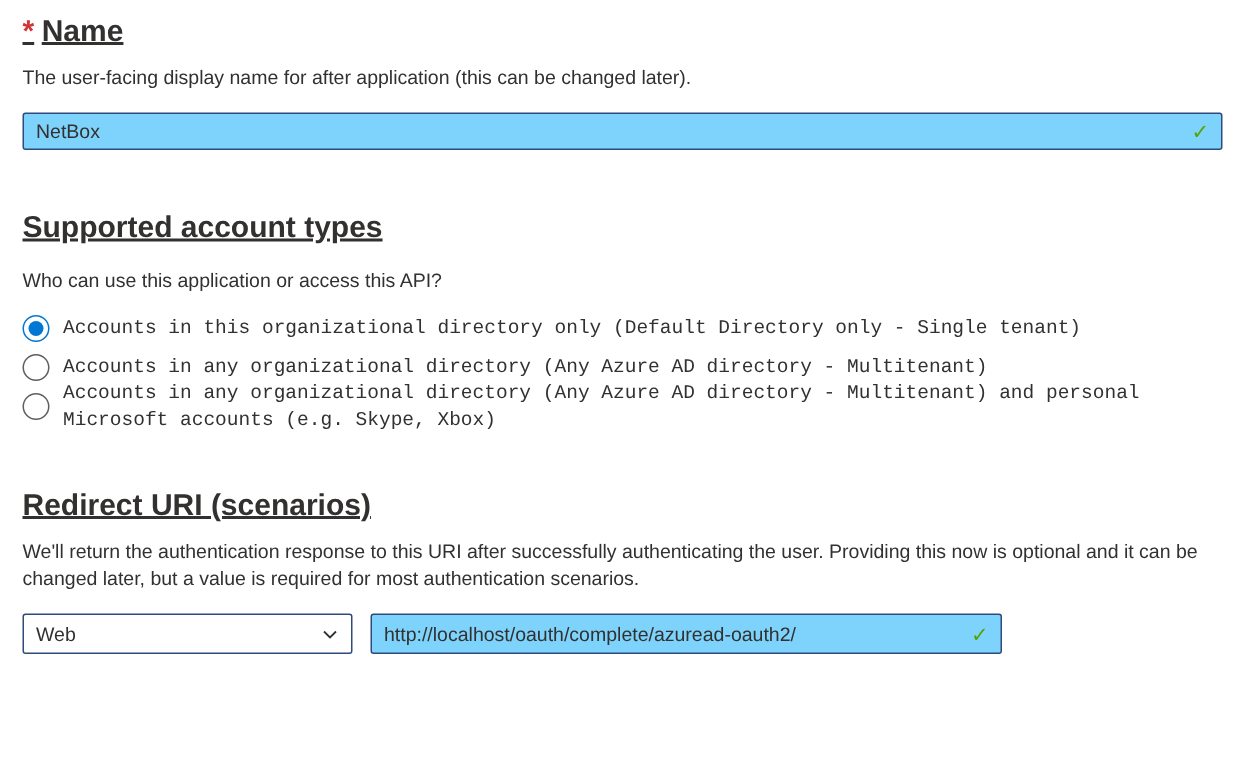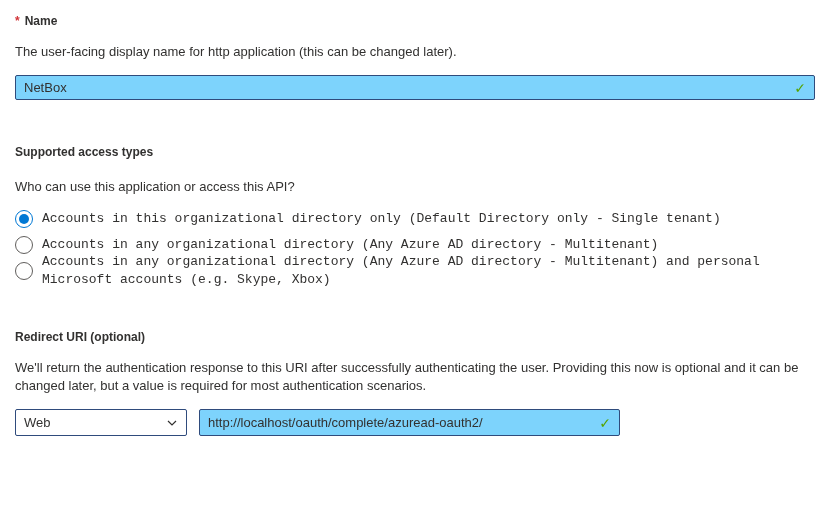--- a/index.html
+++ b/index.html
@@ -12,21 +12,21 @@
     --radio-border:#605e5c;
   }
   *{box-sizing:border-box;}
   html,body{margin:0;padding:0;}
   body{
     width:829px;height:516px;overflow:hidden;background:#ffffff;
     font-family:"Liberation Sans","DejaVu Sans",sans-serif;
     color:var(--text);
   }
   .page{padding:11px 14px 0 15px;}
-  .section-title{font-size:12px;font-weight:600;margin:0;line-height:20px;color:var(--text);}
+  .section-title{font-size:20px;font-weight:600;margin:0;line-height:20px;color:var(--text);text-decoration:underline;}
   .required{color:var(--required);margin-right:5px;font-weight:600;}
   .desc{font-size:13px;line-height:18px;margin:12px 0 0 0;color:var(--text);}
   .input-wrap{position:relative;margin-top:14px;}
   .text-input{
     width:100%;height:25px;border:1px solid var(--input-border);border-radius:2px;
     font-family:inherit;font-size:13px;color:var(--text);
     padding:0 28px 0 8px;outline:none;background:#7dd3fc;
   }
   .check{
     position:absolute;right:9px;top:50%;transform:translateY(-52%);
@@ -48,63 +48,63 @@
   }
   .radio-label{font-size:13px;line-height:18px;}
   .help-link{
     display:inline-block;margin-top:20px;font-size:13px;line-height:18px;
     color:var(--link);cursor:pointer;text-decoration:none;
   }
   .section-redirect{margin-top:43px;}
   .redirect-desc{max-width:800px;}
   .controls-row{display:flex;gap:12px;margin-top:14px;}
   .dropdown{
-    width:172px;height:27px;border:1px solid var(--input-border);border-radius:2px;
+    width:220px;height:27px;border:1px solid var(--input-border);border-radius:2px;
     display:flex;align-items:center;justify-content:space-between;
     padding:12px 8px;font-size:13px;cursor:pointer;background:#fff;
   }
   .dropdown .chev{display:flex;align-items:center;}
   .uri-wrap{position:relative;width:421px;}
   .uri-wrap .text-input{height:27px;}
 </style>
 </head>
 <body>
 
 <div class="page">
 
   <section>
     <h2 class="section-title"><span class="required">*</span><span>Name</span></h2>
-    <p class="desc">The user-facing display name for http application (this can be changed later).</p>
+    <p class="desc">The user-facing display name for after application (this can be changed later).</p>
     <div class="input-wrap">
       <input class="text-input" type="text" value="NetBox" style="">
       <span class="check">✓</span>
     </div>
   </section>
 
   <section class="section-accounts">
-    <h2 class="section-title">Supported access types</h2>
+    <h2 class="section-title">Supported account types</h2>
     <p class="question">Who can use this application or access this API?</p>
     <div class="radio-group">
       <label class="radio-row checked">
         <span class="radio"></span>
         <span class="radio-label">Accounts in this organizational directory only (Default Directory only - Single tenant)</span>
       </label>
       <label class="radio-row">
         <span class="radio"></span>
         <span class="radio-label">Accounts in any organizational directory (Any Azure AD directory - Multitenant)</span>
       </label>
       <label class="radio-row">
         <span class="radio"></span>
         <span class="radio-label">Accounts in any organizational directory (Any Azure AD directory - Multitenant) and personal Microsoft accounts (e.g. Skype, Xbox)</span>
       </label>
     </div>
   </section>
 
   <section class="section-redirect">
-    <h2 class="section-title">Redirect URI (optional)</h2>
+    <h2 class="section-title">Redirect URI (scenarios)</h2>
     <p class="desc redirect-desc">We'll return the authentication response to this URI after successfully authenticating the user. Providing this now is optional and it can be changed later, but a value is required for most authentication scenarios.</p>
     <div class="controls-row">
       <div class="dropdown">
         <span>Web</span>
         <span class="chev">
           <svg width="12" height="12" viewBox="0 0 12 12" aria-hidden="true">
             <path d="M2 4l4 4 4-4" fill="none" stroke="#323130" stroke-width="1.2"></path>
           </svg>
         </span>
       </div>

